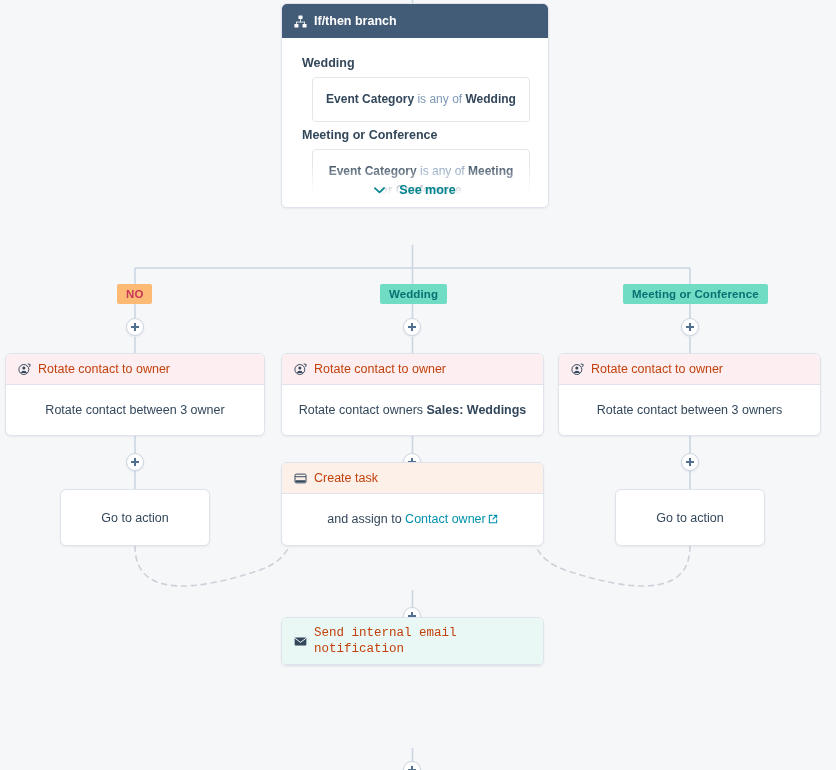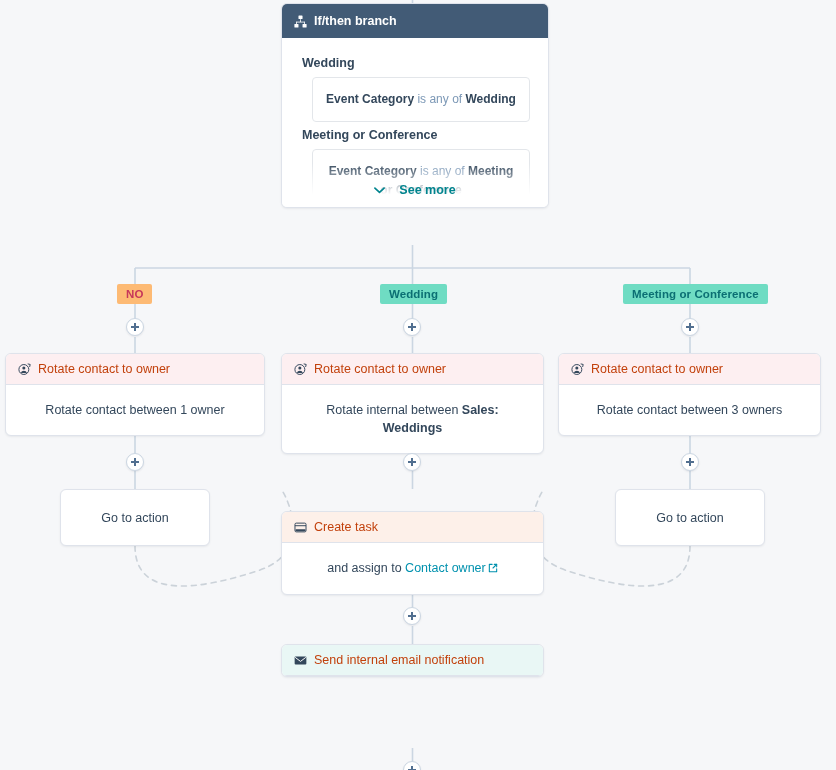--- a/index.html
+++ b/index.html
@@ -268,37 +268,37 @@
       <span class="ic">
         <svg width="13" height="13" viewBox="0 0 16 16" fill="none" stroke="#33475b" stroke-width="1.2">
           <circle cx="7.2" cy="8" r="6.1"></circle>
           <circle cx="7.2" cy="6.2" r="1.9" fill="#33475b" stroke="none"></circle>
           <path d="M3.4 12.4 a4 4 0 0 1 7.6 0" fill="#33475b" stroke="none"></path>
           <path d="M12.4 1.2 l2.6 0.6 -0.6 2.6" stroke-linecap="round" stroke-linejoin="round"></path>
         </svg>
       </span>
       <span>Rotate contact to owner</span>
     </div>
-    <div class="card-body">Rotate contact between 1 owner</div>
+    <div class="card-body">Rotate contact between 3 owner</div>
   </div>
 
   <div class="card" style="left:281px; top:353px; width:263px;">
     <div class="card-head head-pink">
       <span class="ic">
         <svg width="13" height="13" viewBox="0 0 16 16" fill="none" stroke="#33475b" stroke-width="1.2">
           <circle cx="7.2" cy="8" r="6.1"></circle>
           <circle cx="7.2" cy="6.2" r="1.9" fill="#33475b" stroke="none"></circle>
           <path d="M3.4 12.4 a4 4 0 0 1 7.6 0" fill="#33475b" stroke="none"></path>
           <path d="M12.4 1.2 l2.6 0.6 -0.6 2.6" stroke-linecap="round" stroke-linejoin="round"></path>
         </svg>
       </span>
       <span>Rotate contact to owner</span>
     </div>
     <div class="card-body">
-      <span>Rotate internal between </span><span class="bold">Sales: Weddings</span>
+      <span>Rotate contact owners </span><span class="bold">Sales: Weddings</span>
     </div>
   </div>
 
   <div class="card" style="left:558px; top:353px; width:263px;">
     <div class="card-head head-pink">
       <span class="ic">
         <svg width="13" height="13" viewBox="0 0 16 16" fill="none" stroke="#33475b" stroke-width="1.2">
           <circle cx="7.2" cy="8" r="6.1"></circle>
           <circle cx="7.2" cy="6.2" r="1.9" fill="#33475b" stroke="none"></circle>
           <path d="M3.4 12.4 a4 4 0 0 1 7.6 0" fill="#33475b" stroke="none"></path>
@@ -317,21 +317,21 @@
   <div class="card" style="left:60px; top:489px; width:150px; height:57px;
        display:flex; align-items:center; justify-content:center;">
     <span style="font-size:12.5px; color:#33475b;">Go to action</span>
   </div>
 
   <div class="card" style="left:615px; top:489px; width:150px; height:57px;
        display:flex; align-items:center; justify-content:center;">
     <span style="font-size:12.5px; color:#33475b;">Go to action</span>
   </div>
 
-  <div class="card" style="left:281px; top:511px; width:263px;">
+  <div class="card" style="left:281px; top:462px; width:263px;">
     <div class="card-head head-peach">
       <span class="ic">
         <svg width="13" height="13" viewBox="0 0 16 16" fill="none" stroke="#33475b" stroke-width="1.2">
           <rect x="1.2" y="2.6" width="13.6" height="10.8" rx="1.6"></rect>
           <path d="M1.2 5.8 H14.8"></path>
           <path d="M2.8 11.4 H13.2" stroke-width="2.2" stroke-linecap="round"></path>
         </svg>
       </span>
       <span>Create task</span>
     </div>
@@ -343,21 +343,21 @@
             <path d="M7.4 1.6 H10.4 V4.6"></path>
             <path d="M10.4 1.6 L6 6"></path>
           </svg>
         </span>
       </div>
     </div>
   </div>
 
   <div class="plus" style="left:403px; top:607px;"></div>
 
-  <div class="card" style="left:281px; top:644px; width:263px;">
+  <div class="card" style="left:281px; top:617px; width:263px;font-family:Liberation Mono, monospace;">
     <div class="card-head head-mint">
       <span class="ic">
         <svg width="13" height="13" viewBox="0 0 16 16">
           <rect x="0.8" y="3.2" width="14.4" height="9.6" rx="1.2" fill="#33475b"></rect>
           <path d="M1.8 4.4 L8 9.1 L14.2 4.4" fill="none" stroke="#ffffff" stroke-width="1.2" stroke-linecap="round" stroke-linejoin="round"></path>
         </svg>
       </span>
       <span>Send internal email notification</span>
     </div>
   </div>

